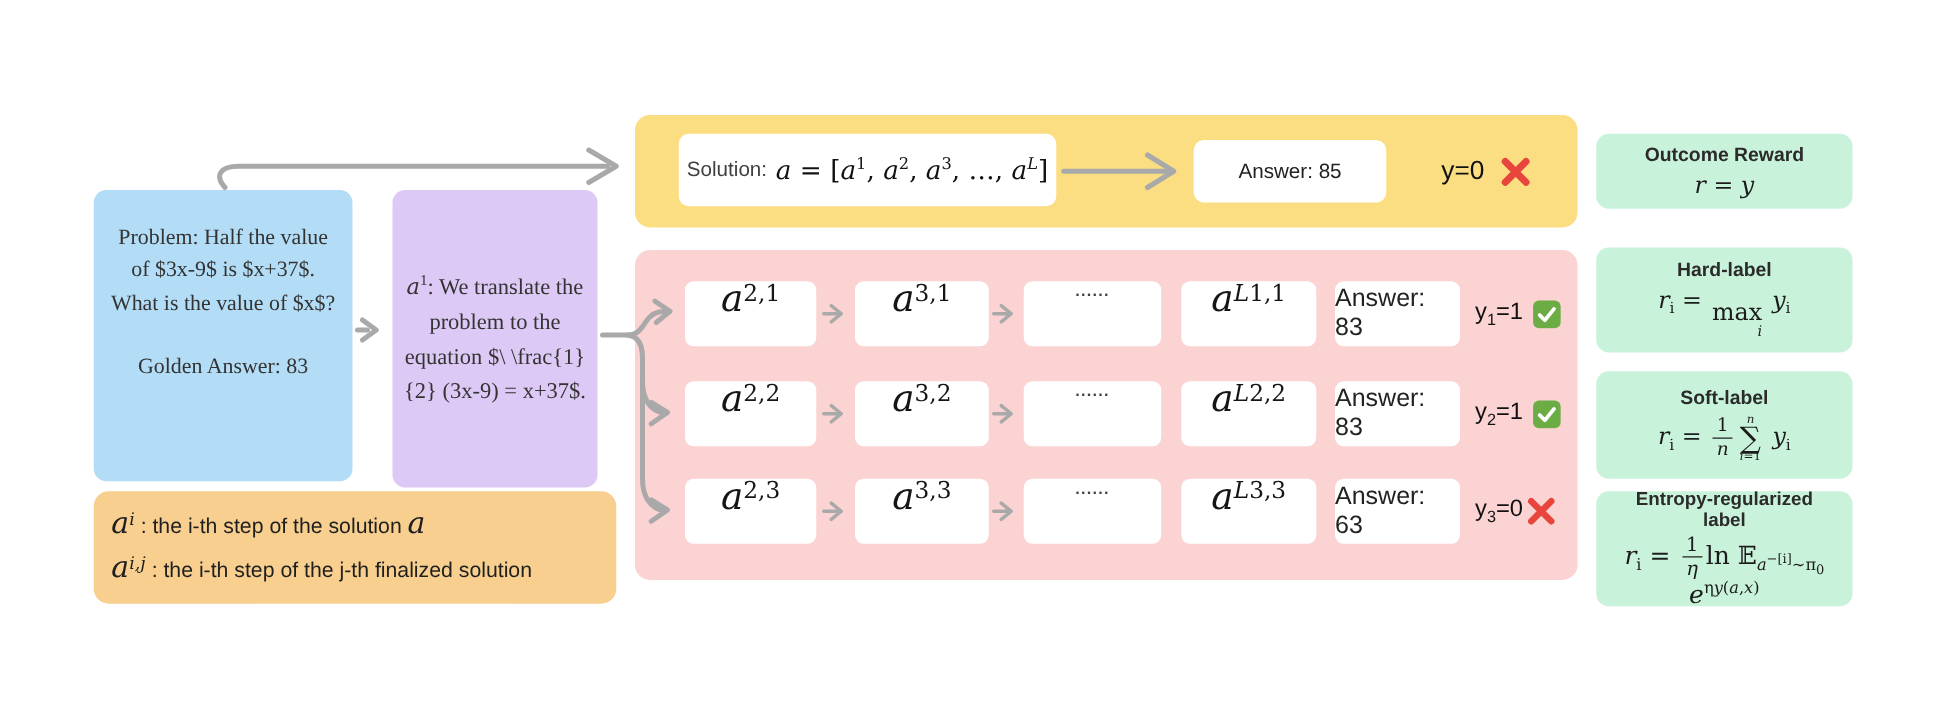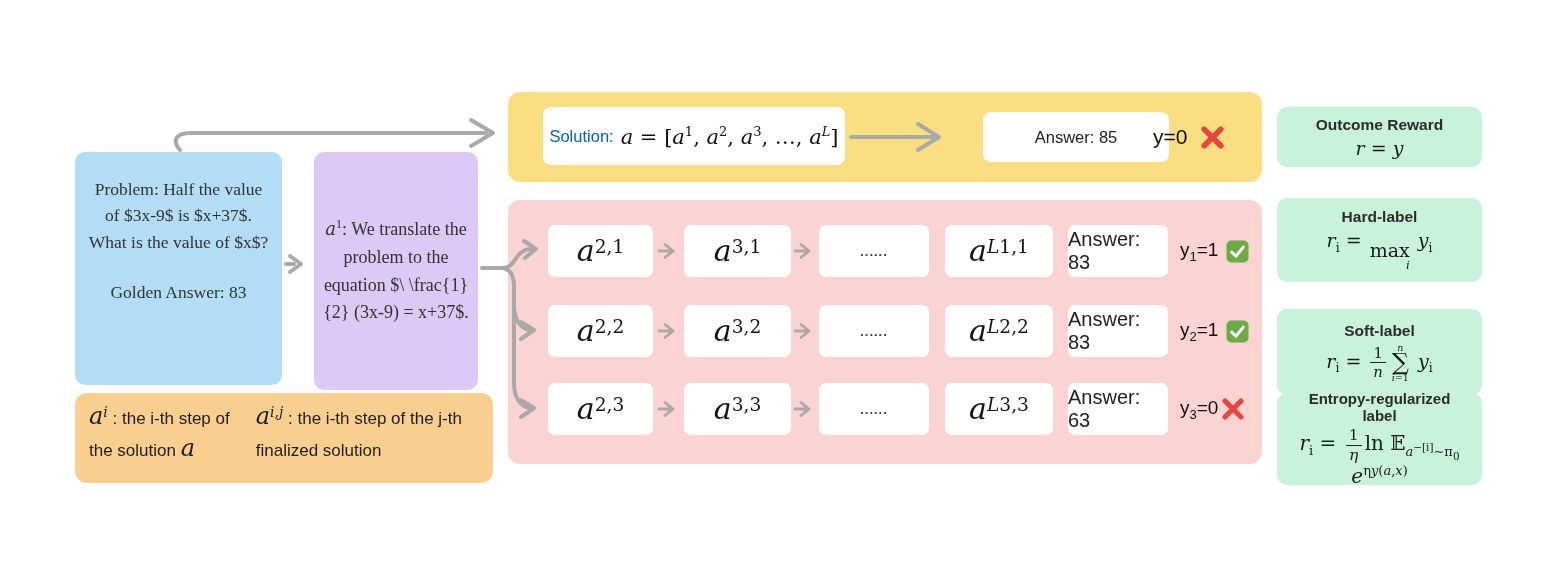--- a/index.html
+++ b/index.html
@@ -15,43 +15,43 @@
   #problem-box .golden{margin-top:24px;}
 
   #step1-box{left:314px;top:152px;width:164px;height:238px;background:#DDC9F5;
     border-radius:10px;font-family:"Liberation Serif",serif;font-size:18px;
     line-height:1.55;color:#333;text-align:center;display:flex;align-items:center;
     justify-content:center;padding:0 9px;}
   #step1-box sup{font-size:12px;}
   #step1-box i{font-family:"DejaVu Serif",serif;}
 
   #legend-box{left:75px;top:393px;width:418px;height:90px;background:#F8CF8E;
-    border-radius:12px;padding:6px 14px;display:flex;flex-direction:row;
+    border-radius:12px;padding:6px 14px;display:flex;flex-direction:column;
     justify-content:center;font-size:17px;color:#1f1f1f;}
   .legend-line{line-height:1.9;}
   .legend-line i{font-family:"DejaVu Serif",serif;font-size:24px;line-height:0;}
   .legend-line sup{font-family:"DejaVu Serif",serif;font-style:italic;font-size:14px;}
 
   
   #solution-band{left:508px;top:92px;width:754px;height:90px;background:#FBDE82;border-radius:12px;}
   #solution-box{left:35px;top:15px;width:302px;height:58px;background:#fff;border-radius:8px;
     display:flex;align-items:center;justify-content:center;gap:7px;}
-  #solution-box .lbl{font-size:16.5px;color:#0369a1;}
+  #solution-box .lbl{font-size:16.5px;color:#404040;}
   #solution-box .math{font-family:"DejaVu Serif",serif;font-size:21px;color:#111;}
   #solution-box .math sup{font-size:13px;}
-  #final-answer-box{left:447px;top:20px;width:186px;height:50px;background:#fff;border-radius:8px;
-    display:flex;align-items:center;justify-content:center;font-size:16.5px;color:#222;margin-left:28px;}
+  #final-answer-box{left:447px;top:20px;width:154px;height:50px;background:#fff;border-radius:8px;
+    display:flex;align-items:center;justify-content:center;font-size:16.5px;color:#222;}
   #outcome-wrap{left:645px;top:0;height:90px;display:flex;align-items:center;gap:12px;}
   #outcome-wrap .outcome-text{font-size:21px;font-weight:500;color:#111;}
 
   
   #rollout-band{left:508px;top:200px;width:754px;height:264px;background:#FAD3D2;border-radius:12px;}
   .rollout-row{position:absolute;left:40px;display:flex;align-items:center;height:52px;}
   .row-1{top:25px;} .row-2{top:105px;} .row-3{top:183px;}
-  .step-cell{height:52px;background:#fff;border-radius:7px;display:flex;align-items:center;
+  .step-cell{height:52px;background:#fff;border-radius:7px;display:flex;align-items:flex-start;
     justify-content:center;}
   .w1{width:105px;} .w2{width:107px;} .wd{width:110px;} .wl{width:108px;}
   .step-math{font-family:"DejaVu Serif",serif;font-size:30px;color:#151515;line-height:1;}
   .step-math sup{font-size:0.62em;vertical-align:0.45em;font-style:normal;}
   .gap-a{width:31px;display:flex;align-items:center;justify-content:center;}
   .gap-a2{width:28px;display:flex;align-items:center;justify-content:center;}
   .gap-p{width:16px;} .gap-p2{width:15px;}
   .dots{font-size:13px;font-weight:bold;letter-spacing:1px;color:#444;}
   .answer-cell{width:100px;height:52px;background:#fff;border-radius:7px;display:flex;
     align-items:center;justify-content:center;font-size:20px;color:#222;}
@@ -59,21 +59,21 @@
   .row-label sub{font-size:13px;}
   .status-slot{margin-left:8px;display:flex;align-items:center;}
   .band-note{right:46px;bottom:6px;font-size:15.5px;color:#333;}
   .band-note sub{font-size:11px;}
 
   
   .reward-box{left:1277px;width:205px;background:#C9F2DB;border-radius:10px;display:flex;
     flex-direction:column;align-items:center;justify-content:center;gap:3px;padding:4px 20px;}
   #reward-outcome{top:107px;height:60px;}
   #reward-hard{top:198px;height:84px;}
-  #reward-soft{top:297px;height:86px;margin-top:12px;}
+  #reward-soft{top:297px;height:86px;}
   #reward-entropy{top:393px;height:92px;}
   .reward-title{font-size:15.5px;font-weight:600;color:#2b2b2b;text-align:center;}
   #reward-entropy .reward-title{font-size:15px;}
   .reward-formula{font-family:"DejaVu Serif",serif;font-size:19px;color:#1b1b1b;text-align:center;}
   #reward-entropy .reward-formula{font-size:20px;}
   .reward-formula sub{font-size:0.65em;} .reward-formula sup{font-size:0.65em;}
   .frac{display:inline-flex;flex-direction:column;align-items:center;vertical-align:middle;
     line-height:1.05;margin:0 3px;}
   .frac .num{font-size:0.78em;border-bottom:1.3px solid #222;padding:0 3px 1px;}
   .frac .den{font-size:0.78em;padding-top:1px;}

